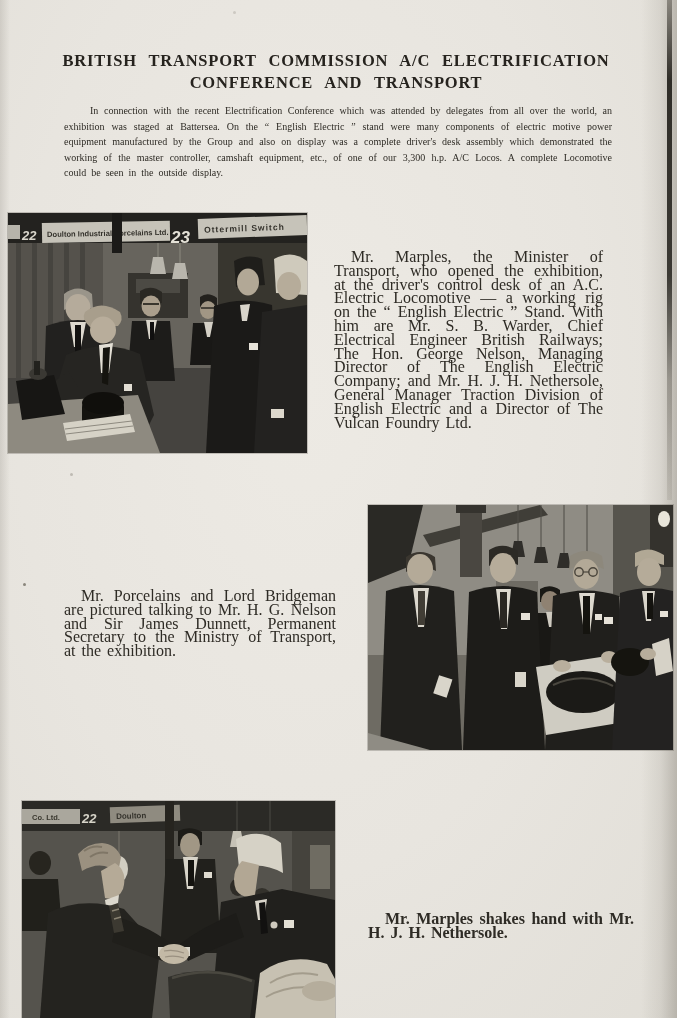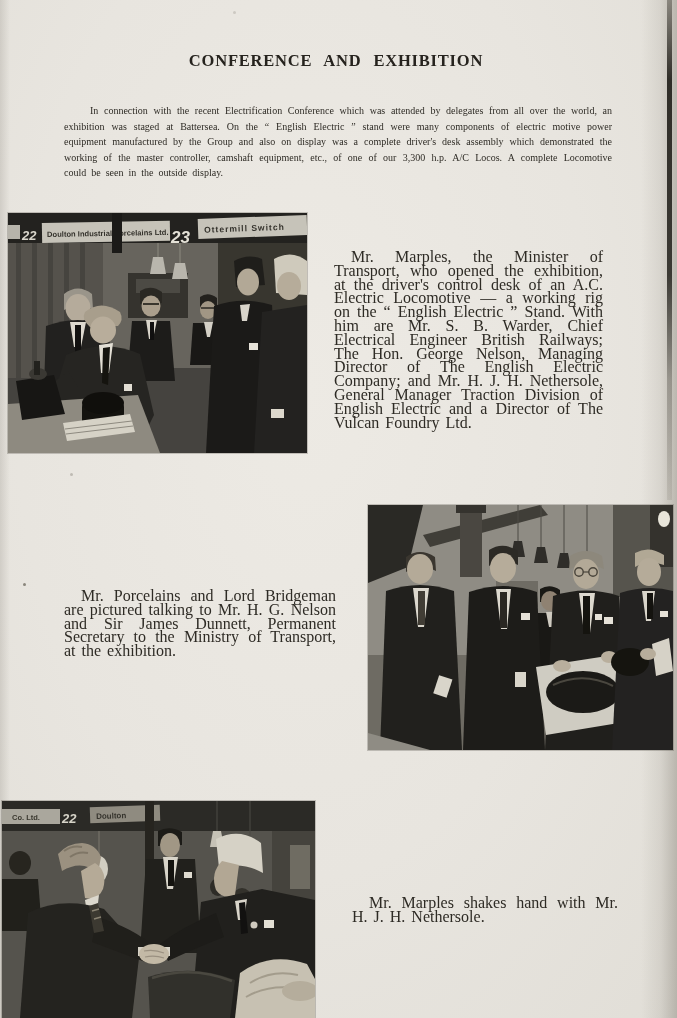--- a/index.html
+++ b/index.html
@@ -22,21 +22,21 @@
     font-size:10px; line-height:15.6px; text-indent:26px; word-spacing:2.5px;
   }
   .caption { font-size:16px; line-height:13.8px; text-indent:17px; word-spacing:2px; }
   .cap1 { left:334px; top:250px; width:269px; }
   .cap2 { left:64px;  top:589px; width:272px; }
   .cap3 { left:352px; top:896px; width:266px; }
   .photo { box-shadow:0 0 0 1px rgba(60,56,48,0.25); background:#45433f;text-align:right; }
   .photo svg { display:block; }
   .ph1 { left:8px;  top:213px; }
   .ph2 { left:368px; top:505px; }
-  .ph3 { left:2px; top:801px; }
+  .ph3 { left:22px; top:801px; }
   .edge-right-shadow {
     right:0; top:0; width:36px; height:1018px; pointer-events:none;
     background:linear-gradient(to left, rgba(88,82,70,0.30), rgba(88,82,70,0.10) 45%, rgba(88,82,70,0) 100%);
   }
   .edge-right-line {
     left:667px; top:0; width:5px; height:500px; pointer-events:none;
     background:linear-gradient(to bottom,
       rgba(62,58,50,0.45) 0%, rgba(34,32,27,0.92) 16%, rgba(34,32,27,0.85) 55%,
       rgba(62,58,50,0.35) 76%, rgba(90,84,72,0.12) 100%);
   }
@@ -52,21 +52,22 @@
 <div class="page">
 
   <div class="abs edge-left-shadow"></div>
   <div class="abs edge-right-shadow"></div>
   <div class="abs edge-right-line"></div>
   <div class="abs speck" style="left:23px; top:583px;"></div>
   <div class="abs speck" style="left:70px; top:473px; opacity:.45;"></div>
   <div class="abs speck" style="left:233px; top:11px; opacity:.3;"></div>
 
   <div class="abs title">
-    <div>CONFERENCE AND EXHIBITION</div>
+    <div>BRITISH TRANSPORT COMMISSION A/C ELECTRIFICATION</div>
+    <div>CONFERENCE AND TRANSPORT</div>
   </div>
 
   <p class="abs bodytext intro" style="margin:0;">In connection with the recent Electrification Conference which was attended by delegates from all over the world, an exhibition was staged at Battersea. On the “ English Electric ” stand were many components of electric motive power equipment manufactured by the Group and also on display was a complete driver's desk assembly which demonstrated the working of the master controller, camshaft equipment, etc., of one of our 3,300 h.p. A/C Locos. A complete Locomotive could be seen in the outside display.</p>
 
   <div class="abs photo ph1">
     <svg width="299" height="240" viewBox="0 0 299 240">
       <rect width="299" height="240" fill="#45433f"></rect>
       <rect width="299" height="38" fill="#23221f"></rect>
 
       <rect x="0" y="30" width="95" height="135" fill="#55524c"></rect>
@@ -288,15 +289,15 @@
       <path d="M142,150 Q152,148 162,152 M143,156 Q153,154 162,157" stroke="#9a9080" stroke-width="1.2" fill="none"></path>
 
       <path d="M238,172 Q268,150 305,163 L313,178 L313,217 L233,217 Z" fill="#c7c1b2"></path>
       <path d="M248,182 Q270,168 296,174 M244,196 Q268,182 300,188" stroke="#a39c8c" stroke-width="2" fill="none"></path>
       <ellipse cx="298" cy="190" rx="18" ry="10" fill="#b5ad9c"></ellipse>
       <path d="M146,176 Q190,162 233,179 L228,217 L148,217 Z" fill="#31302b"></path>
       <path d="M150,177 Q190,164 230,180" stroke="#4a4840" stroke-width="2.5" fill="none"></path>
     </svg>
   </div>
 
-  <p class="abs bodytext caption cap3" style="margin:0;">Mr. Marples shakes hand with Mr. H. J. H. Nethersole.</p>
+  <p class="abs bodytext caption cap3" style="margin:16px;font-weight:bold;">Mr. Marples shakes hand with Mr. H. J. H. Nethersole.</p>
 
 </div>
 
 </body></html>

